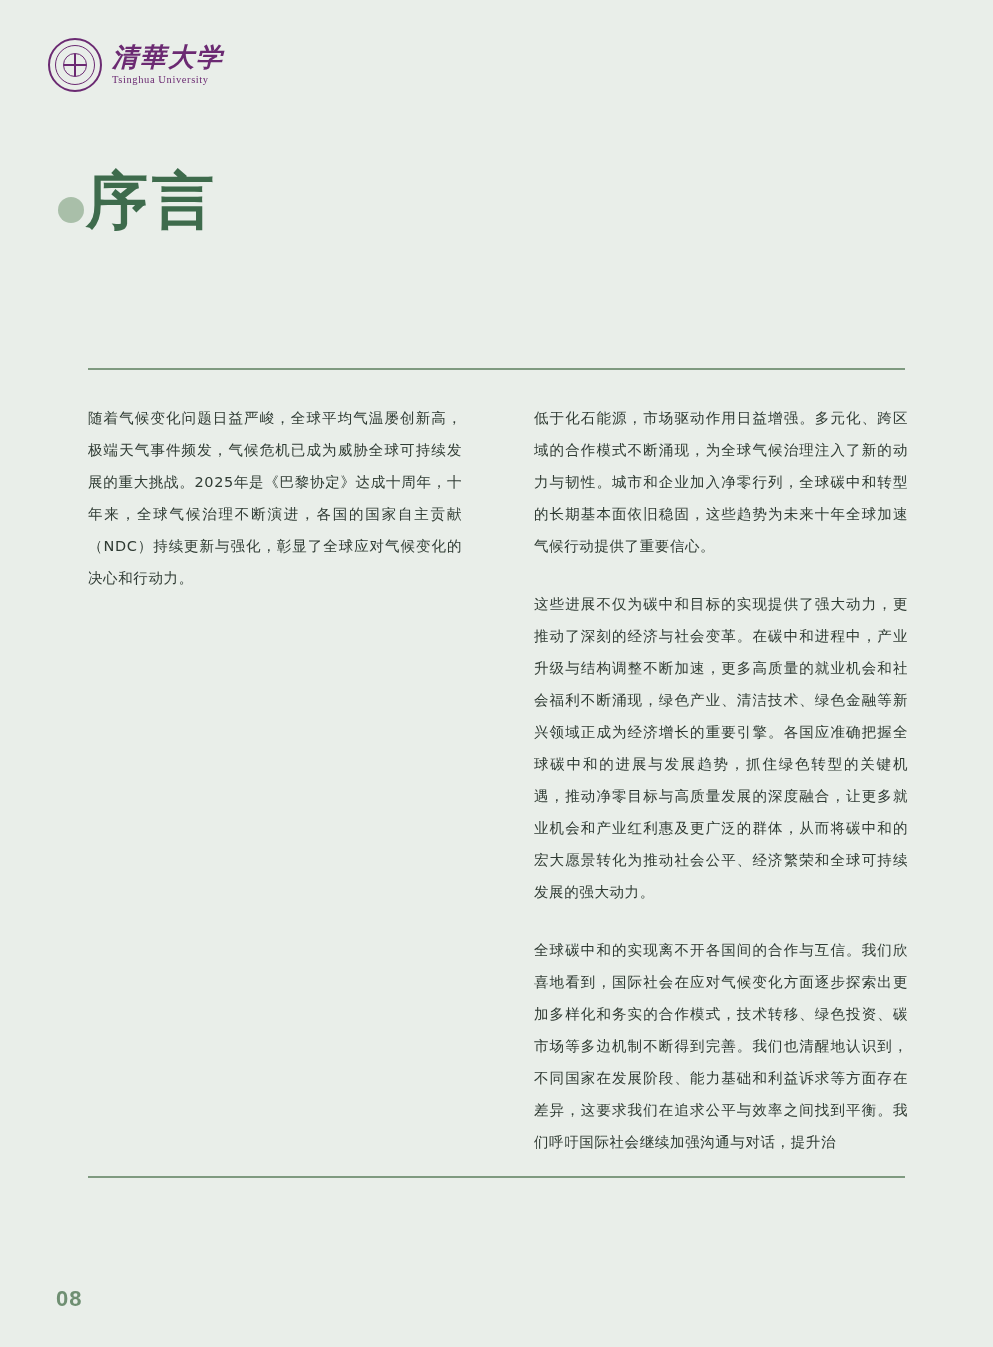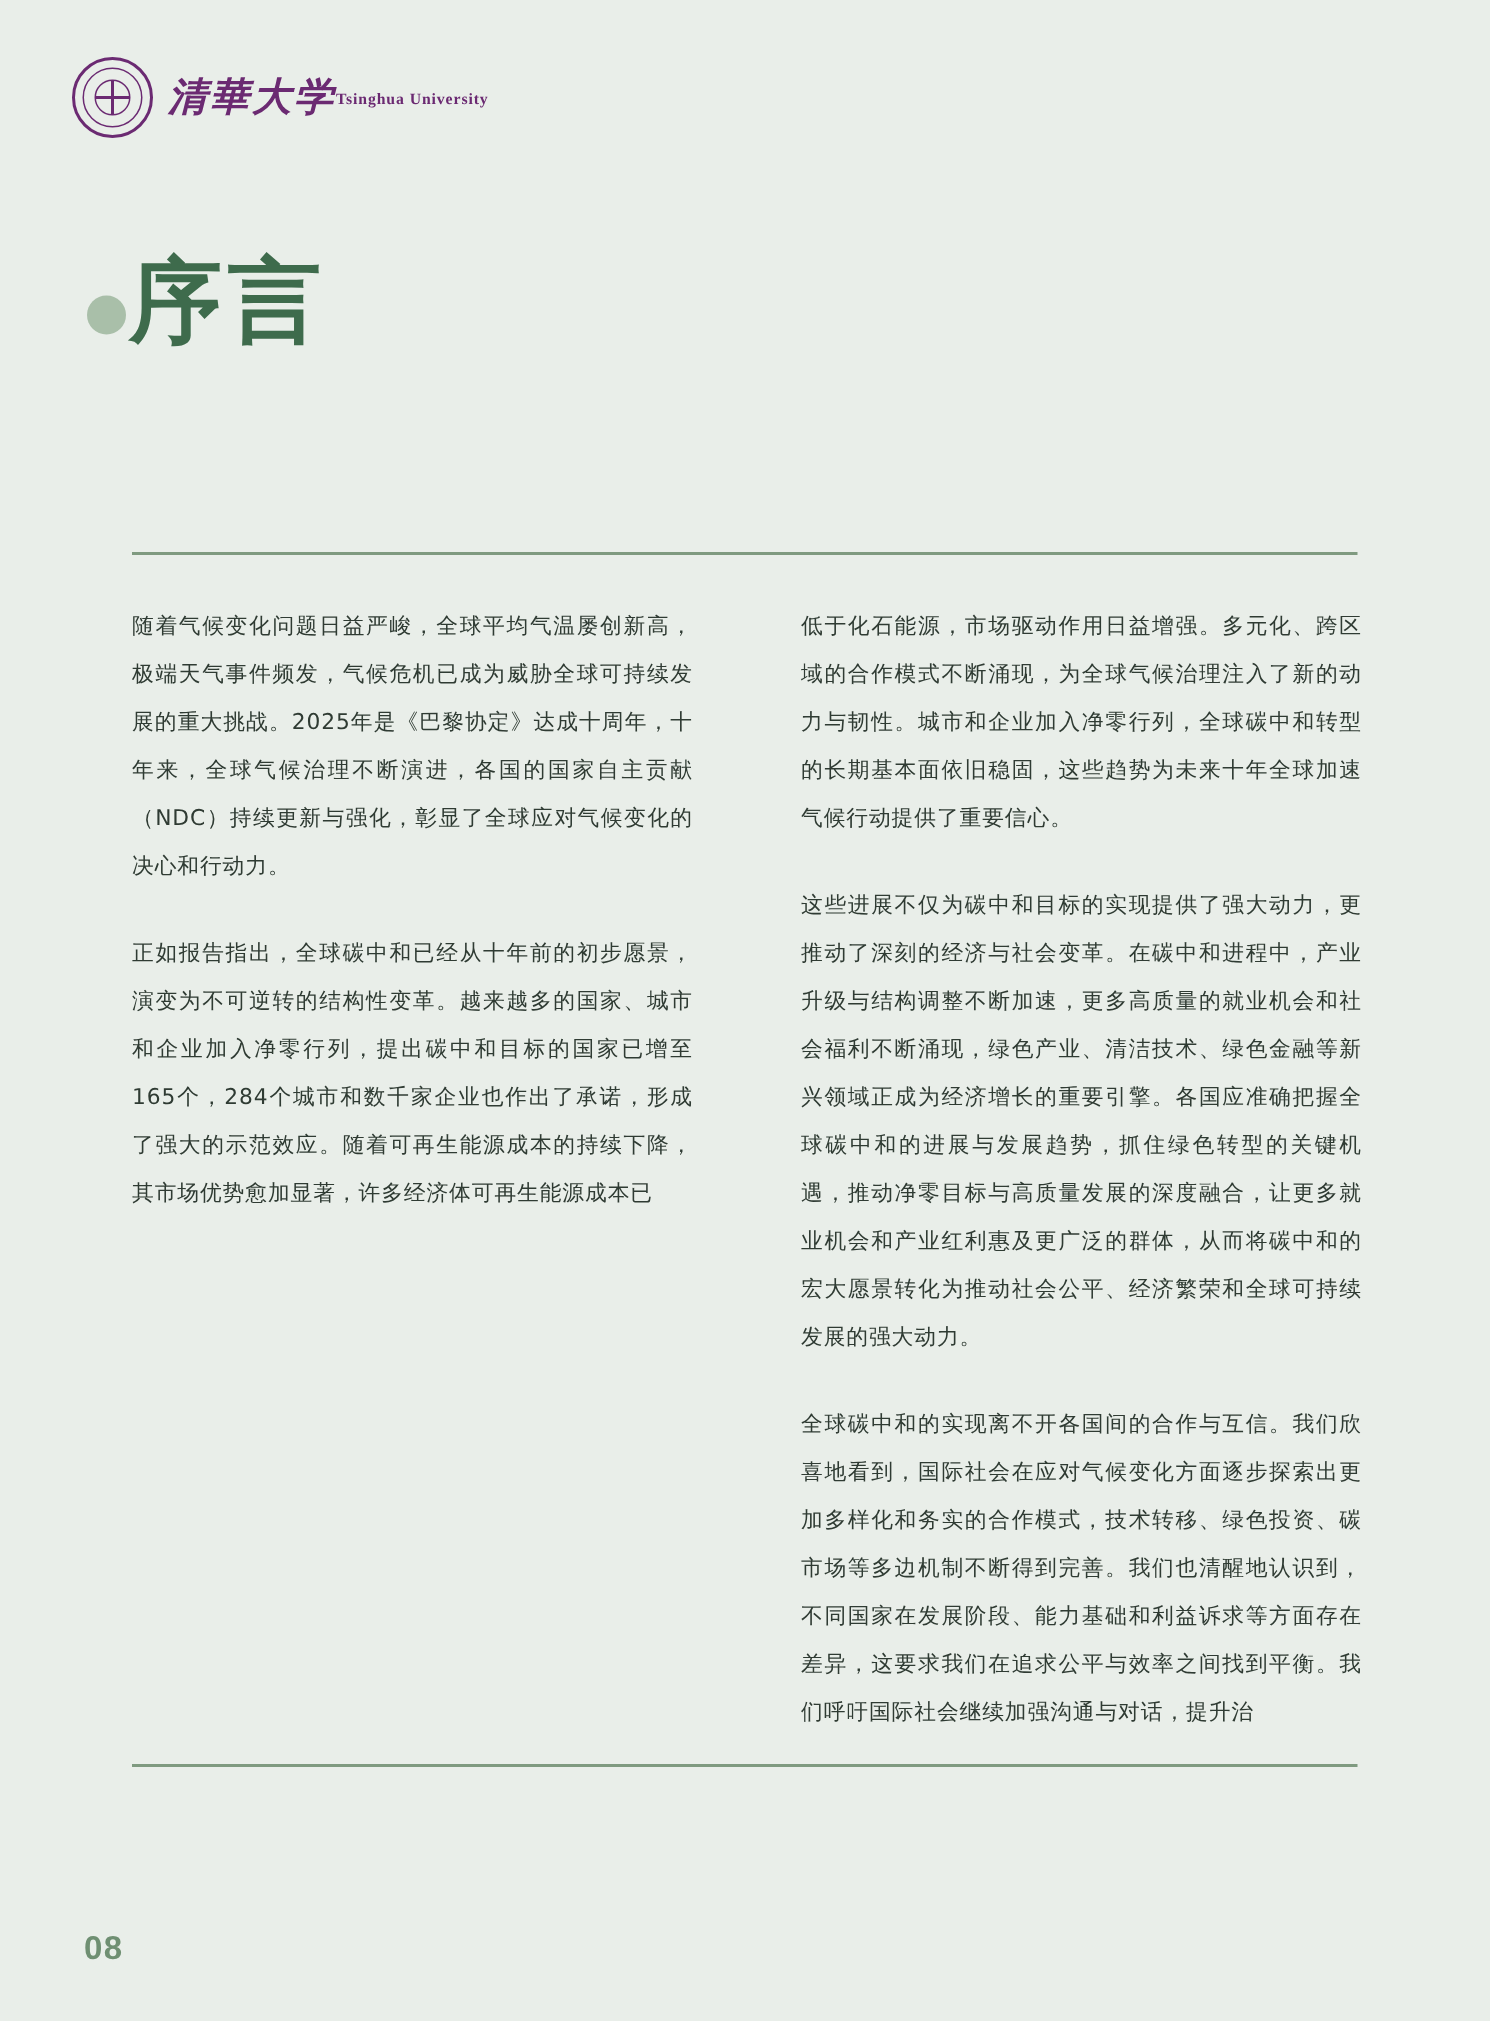--- a/index.html
+++ b/index.html
@@ -55,37 +55,37 @@
     right: 13px;
     bottom: 13px;
     border-radius: 50%;
     border: 1px solid #6b2a72;
     background:
       linear-gradient(90deg, transparent 46%, #6b2a72 46%, #6b2a72 54%, transparent 54%),
       linear-gradient(0deg, transparent 46%, #6b2a72 46%, #6b2a72 54%, transparent 54%);
   }
   .logo-text {
     display: flex;
+    flex-direction: column;
     justify-content: center;
     line-height: 1;
-    align-items: center;
   }
   .logo-cn {
     color: #6b2a72;
     font-size: 26px;
     letter-spacing: 2px;
     font-family: "DejaVu Serif", serif;
     font-weight: bold;
     font-style: italic;
   }
   .logo-en {
     color: #6b2a72;
     font-size: 10.5px;
     letter-spacing: 0.6px;
-    font-weight: bold;
+    font-weight: normal;
     margin-top: 5px;
     font-family: "Liberation Serif", serif;
   }
 
   
   .title-row {
     position: absolute;
     left: 58px;
     top: 170px;
     display: flex;
@@ -171,21 +171,20 @@
   <div class="title-row">
     <span class="title-dot"></span>
     <span class="title-text">序言</span>
   </div>
 
   <div class="rule top"></div>
 
   <div class="columns">
     <div class="col">
       <p>随着气候变化问题日益严峻，全球平均气温屡创新高，极端天气事件频发，气候危机已成为威胁全球可持续发展的重大挑战。2025年是《巴黎协定》达成十周年，十年来，全球气候治理不断演进，各国的国家自主贡献（NDC）持续更新与强化，彰显了全球应对气候变化的决心和行动力。</p>
-      <p>正如报告指出，全球碳中和已经从十年前的初步愿景，演变为不可逆转的结构性变革。越来越多的国家、城市和企业加入净零行列，提出碳中和目标的国家已增至165个，284个城市和数千家企业也作出了承诺，形成了强大的示范效应。随着可再生能源成本的持续下降，其市场优势愈加显著，许多经济体可再生能源成本已</p>
     </div>
     <div class="col">
       <p>低于化石能源，市场驱动作用日益增强。多元化、跨区域的合作模式不断涌现，为全球气候治理注入了新的动力与韧性。城市和企业加入净零行列，全球碳中和转型的长期基本面依旧稳固，这些趋势为未来十年全球加速气候行动提供了重要信心。</p>
       <p>这些进展不仅为碳中和目标的实现提供了强大动力，更推动了深刻的经济与社会变革。在碳中和进程中，产业升级与结构调整不断加速，更多高质量的就业机会和社会福利不断涌现，绿色产业、清洁技术、绿色金融等新兴领域正成为经济增长的重要引擎。各国应准确把握全球碳中和的进展与发展趋势，抓住绿色转型的关键机遇，推动净零目标与高质量发展的深度融合，让更多就业机会和产业红利惠及更广泛的群体，从而将碳中和的宏大愿景转化为推动社会公平、经济繁荣和全球可持续发展的强大动力。</p>
       <p>全球碳中和的实现离不开各国间的合作与互信。我们欣喜地看到，国际社会在应对气候变化方面逐步探索出更加多样化和务实的合作模式，技术转移、绿色投资、碳市场等多边机制不断得到完善。我们也清醒地认识到，不同国家在发展阶段、能力基础和利益诉求等方面存在差异，这要求我们在追求公平与效率之间找到平衡。我们呼吁国际社会继续加强沟通与对话，提升治</p>
     </div>
   </div>
 
   <div class="rule bottom"></div>
 

